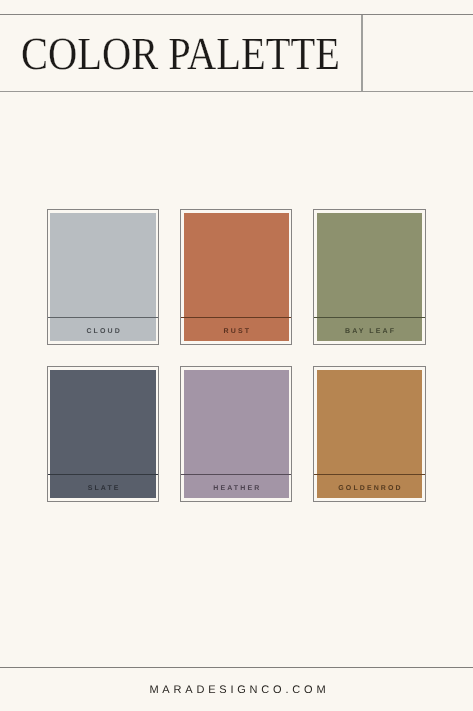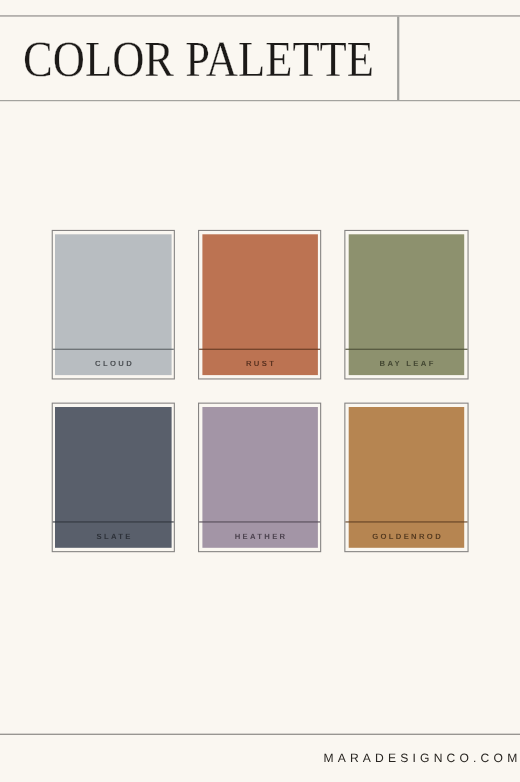--- a/index.html
+++ b/index.html
@@ -12,21 +12,21 @@
   .hdr-no{position:absolute;left:374px;top:23.5px;height:24px;}
   .hdr-no span{display:inline-block;font-family:"Liberation Serif",serif;font-style:italic;font-size:36.5px;line-height:24px;color:#1c1a18;-webkit-text-stroke:0.2px #FAF7F1;transform:scaleX(0.845) translateZ(0);transform-origin:left top;white-space:nowrap;}
   .grid{position:absolute;left:47px;top:209.3px;width:379px;}
   .sw{position:absolute;width:112.2px;height:135.4px;border:1px solid #868483;box-sizing:border-box;padding:2.4px;}
   .sw-in{position:relative;width:100%;height:100%;box-sizing:border-box;display:flex;flex-direction:column;}
   .sw-top{flex:1;}
   .sw-rule{position:absolute;left:-2.4px;right:-2.4px;height:1px;}
   .sw-lab{height:23px;display:flex;align-items:center;justify-content:center;}
   .sw-lab span{transform:translateZ(0);font-size:7px;letter-spacing:2.1px;text-indent:2.1px;font-weight:bold;line-height:1;position:relative;top:2px;}
   .footer-rule{position:absolute;left:0;top:667px;width:473px;height:1px;background:#807e7b;}
-  .footer{position:absolute;left:1px;top:680px;width:473px;text-align:right;}
+  .footer{position:absolute;left:1px;top:680px;width:473px;text-align:center;}
   .footer span{display:inline-block;transform:translateZ(0);font-size:11px;letter-spacing:3.8px;text-indent:3.8px;color:#282521;font-weight:normal;line-height:1;}
 </style>
 </head>
 <body>
 
 <div class="page">
   <div class="hdr">
     <div class="hdr-title">
       <span>COLOR PALETTE</span>
     </div>

